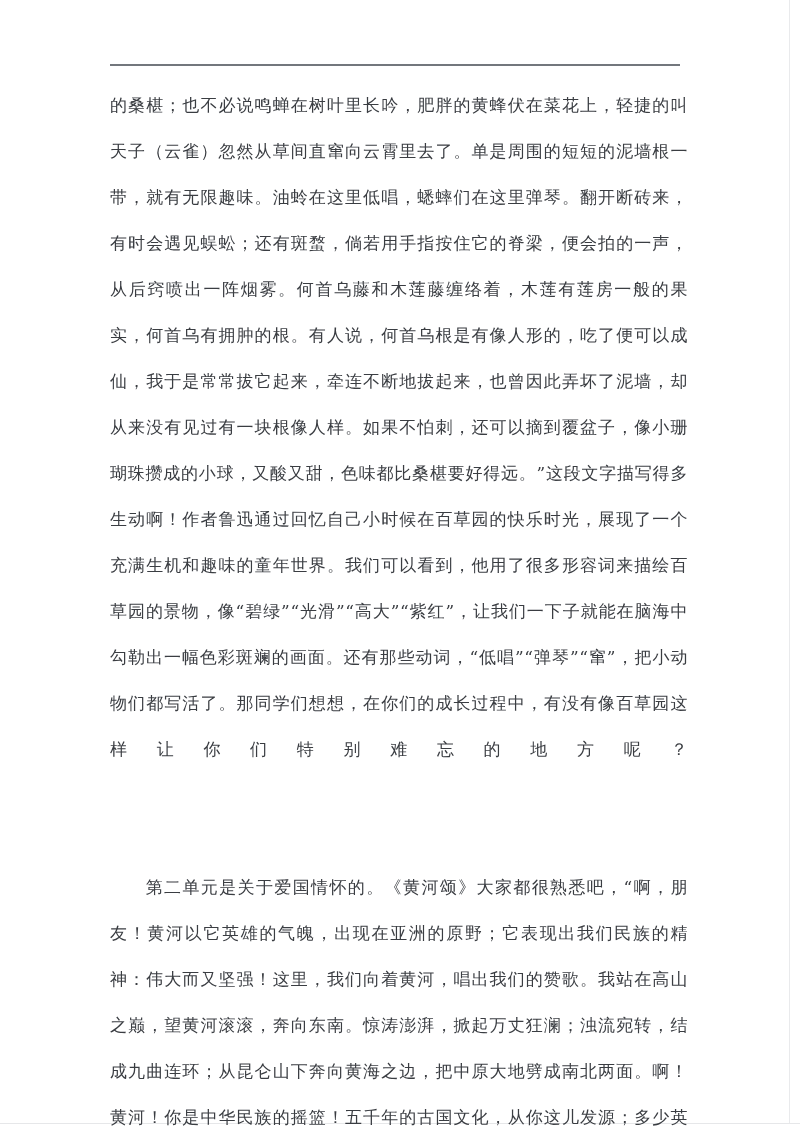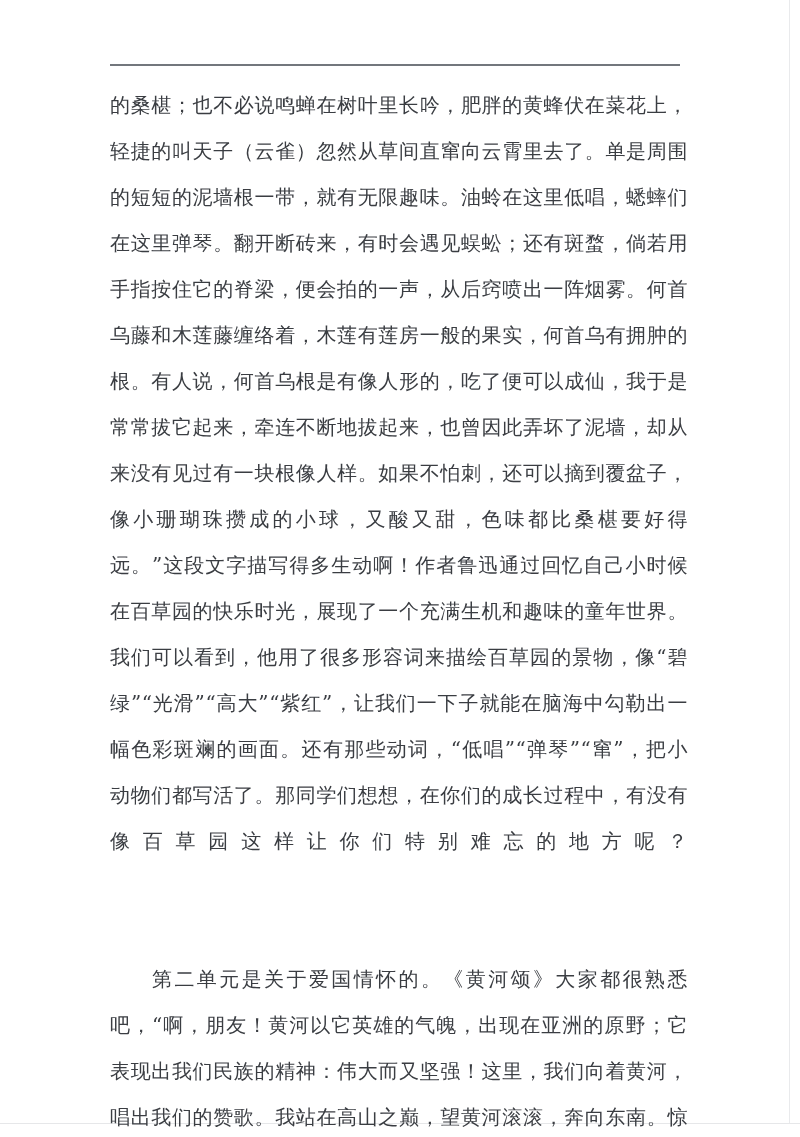--- a/index.html
+++ b/index.html
@@ -69,21 +69,21 @@
   .content {
     position: absolute;
     left: 110px;
     top: 82px;
     width: 578px;
     z-index: 2;
   }
 
   .para {
     font-family: "DejaVu Serif", "Liberation Serif", serif;
-    font-size: 20px;
+    font-size: 17px;
     line-height: 46px;
     color: #3a3d42;
     text-align: justify;
     text-justify: inter-character;
     letter-spacing: 0.6px;
     margin: 0;
     word-break: break-all;
   }
   .para + .para {
     margin-top: 46px;

